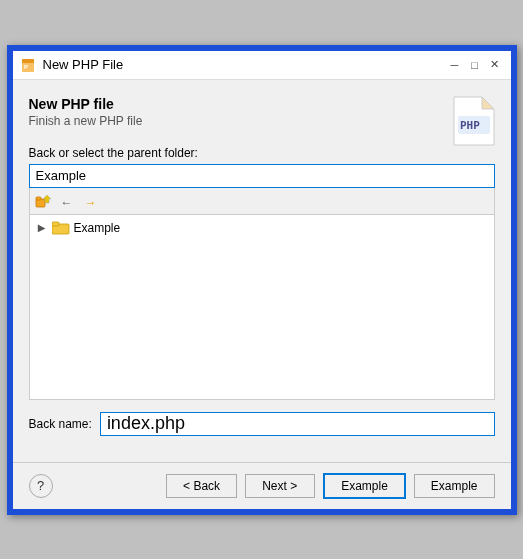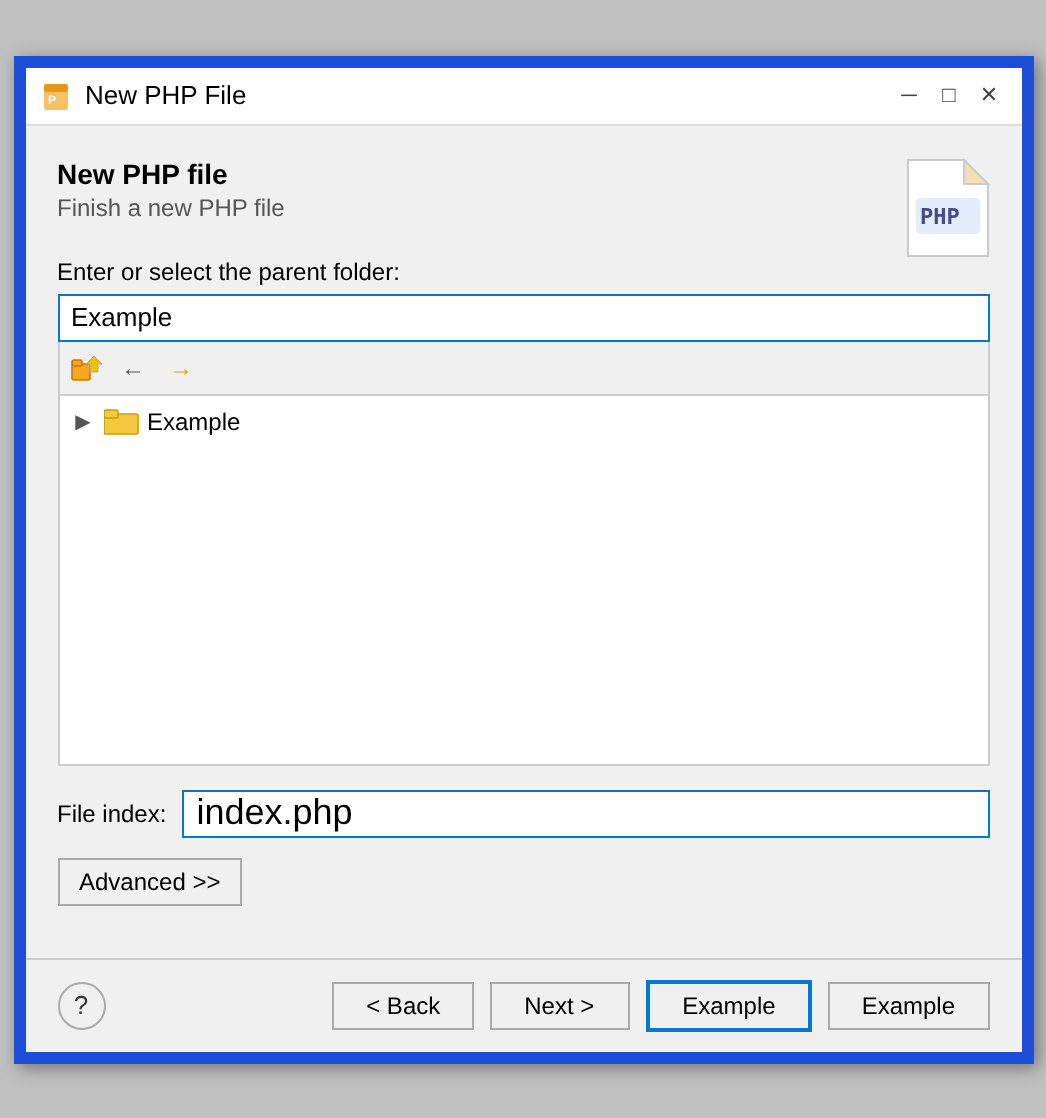--- a/index.html
+++ b/index.html
@@ -237,21 +237,21 @@
           <polygon points="1,1 29,1 41,13 41,49 1,49" fill="#fff" stroke="#ccc" stroke-width="1"></polygon>
           <polygon points="29,1 29,13 41,13" fill="#f5deb3" stroke="#ccc" stroke-width="1"></polygon>
           <rect x="5" y="20" width="32" height="18" rx="2" fill="#4a90e2" opacity="0.15"></rect>
           <text x="7" y="33" font-size="11" font-weight="bold" fill="#4a4a8a" font-family="monospace">PHP</text>
         </svg>
       </div>
     </div>
 
     
     <div class="folder-section">
-      <label>Enter or select the parent folder:</label>
+      <label>Back or select the parent folder:</label>
       <input class="folder-input" type="text" value="Example" style="">
       
       <div class="tree-toolbar">
         <button class="tree-toolbar-btn" title="Up">
           <svg width="16" height="14" viewBox="0 0 16 14">
             <rect x="1" y="5" width="9" height="8" rx="1" fill="#f5a623" stroke="#c87800" stroke-width="0.8"></rect>
             <rect x="1" y="3" width="5" height="3" rx="1" fill="#f5a623" stroke="#c87800" stroke-width="0.8"></rect>
             <polygon points="12,1 16,5 14,5 14,9 10,9 10,5 8,5" fill="#e8c200" stroke="#aaa" stroke-width="0.5"></polygon>
           </svg>
         </button>
@@ -266,26 +266,25 @@
             <rect x="0" y="3" width="17" height="10" rx="1" fill="#f5c842" stroke="#c8a000" stroke-width="0.8"></rect>
             <rect x="0" y="1" width="7" height="4" rx="1" fill="#f5c842" stroke="#c8a000" stroke-width="0.8"></rect>
           </svg>
           <span class="tree-label">Example</span>
         </div>
       </div>
     </div>
 
     
     <div class="filename-section">
-      <label>File index:</label>
+      <label>Back name:</label>
       <input class="filename-input" type="text" value="index.php" style="">
     </div>
 
     
-    <button class="advanced-btn">Advanced &gt;&gt;</button>
   </div>
 
   <div class="bottom-bar">
     <div class="help-btn">?</div>
     <div class="spacer"></div>
     <button class="nav-btn">&lt; Back</button>
     <button class="nav-btn">Next &gt;</button>
     <button class="nav-btn primary">Example</button>
     <button class="nav-btn">Example</button>
   </div>

